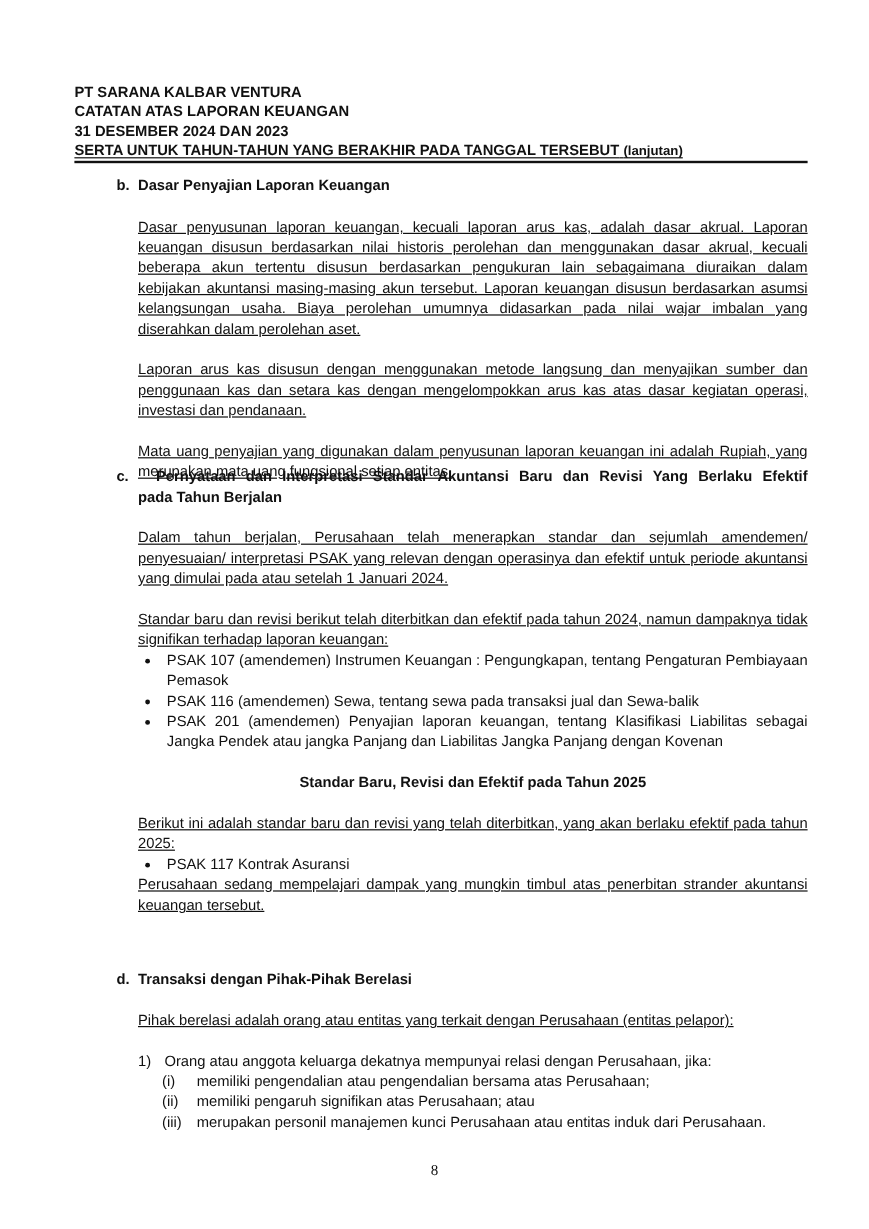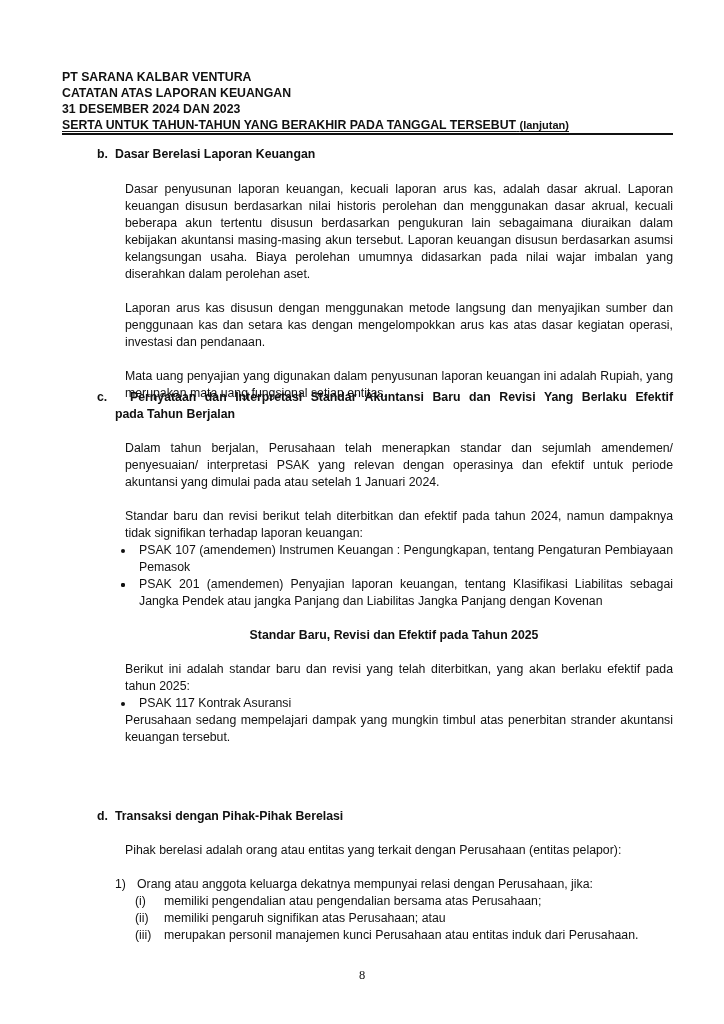--- a/index.html
+++ b/index.html
@@ -31,21 +31,21 @@
   .section { position: absolute; left: 97px; width: 576px; }
   .sec-title {
     font-weight: bold; line-height: 17px; display: flex;
   }
   .sec-title .letter { width: 18px; flex: 0 0 18px; }
   .sec-title .title-text { flex: 1; text-align: justify; }
   .sec-title.two-line .title-text { text-align-last: left; }
   .just-line { text-align: justify; text-align-last: justify; }
 
   .para {
-    margin-left: 28px; line-height: 17px; text-align: justify;
+    margin-left: 18px; line-height: 17px; text-align: justify; text-decoration: underline;
   }
   .subhead { margin-left: 18px; font-weight: bold; line-height: 17px; text-align: center; }
 
   .bullets { list-style: none; margin-left: 18px; }
   .bullets li { position: relative; padding-left: 24px; line-height: 17px; text-align: justify; }
   .bullets li .dot {
     position: absolute; left: 6px; top: 7px; width: 4px; height: 4px;
     background: #111; border-radius: 50%;
   }
   .bullets.b2 li { padding-left: 24px; }
@@ -71,40 +71,40 @@
   <div class="doc-header">
     <div class="hline">PT SARANA KALBAR VENTURA</div>
     <div class="hline">CATATAN ATAS LAPORAN KEUANGAN</div>
     <div class="hline">31 DESEMBER 2024 DAN 2023</div>
     <div class="hline hline-last"><span>SERTA UNTUK TAHUN-TAHUN YANG BERAKHIR PADA TANGGAL TERSEBUT</span> <span class="lanjutan">(lanjutan)</span></div>
   </div>
 
   <div class="section" style="top:146px;">
     <div class="sec-title">
       <span class="letter">b.</span>
-      <span class="title-text">Dasar Berelasi Laporan Keuangan</span>
+      <span class="title-text">Dasar Penyajian Laporan Keuangan</span>
     </div>
     <p class="para" style="margin-top:18px;">Dasar penyusunan laporan keuangan, kecuali laporan arus kas, adalah dasar akrual. Laporan keuangan disusun berdasarkan nilai historis perolehan dan menggunakan dasar akrual, kecuali beberapa akun tertentu disusun berdasarkan pengukuran lain sebagaimana diuraikan dalam kebijakan akuntansi masing-masing akun tersebut. Laporan keuangan disusun berdasarkan asumsi kelangsungan usaha. Biaya perolehan umumnya didasarkan pada nilai wajar imbalan yang diserahkan dalam perolehan aset.</p>
     <p class="para" style="margin-top:17px;">Laporan arus kas disusun dengan menggunakan metode langsung dan menyajikan sumber dan penggunaan kas dan setara kas dengan mengelompokkan arus kas atas dasar kegiatan operasi, investasi dan pendanaan.</p>
     <p class="para" style="margin-top:17px;">Mata uang penyajian yang digunakan dalam penyusunan laporan keuangan ini adalah Rupiah, yang merupakan mata uang fungsional setiap entitas.</p>
   </div>
 
   <div class="section" style="top:389px;">
     <div class="sec-title two-line">
       <span class="letter">c.</span>
       <span class="title-text">
         <span style="display:block;margin-left:15px;" class="just-line">Pernyataan dan Interpretasi Standar Akuntansi Baru dan Revisi Yang Berlaku Efektif</span>
         <span style="display:block;">pada Tahun Berjalan</span>
       </span>
     </div>
     <p class="para" style="margin-top:17px;">Dalam tahun berjalan, Perusahaan telah menerapkan standar dan sejumlah amendemen/ penyesuaian/ interpretasi PSAK yang relevan dengan operasinya dan efektif untuk periode akuntansi yang dimulai pada atau setelah 1 Januari 2024.</p>
     <p class="para" style="margin-top:17px;">Standar baru dan revisi berikut telah diterbitkan dan efektif pada tahun 2024, namun dampaknya tidak signifikan terhadap laporan keuangan:</p>
     <ul class="bullets">
       <li><span class="dot"></span><span>PSAK 107 (amendemen) Instrumen Keuangan : Pengungkapan, tentang Pengaturan Pembiayaan Pemasok</span></li>
-      <li><span class="dot"></span></li>
+      <li><span class="dot"></span><span>PSAK 116 (amendemen) Sewa, tentang sewa pada transaksi jual dan Sewa-balik</span></li>
       <li><span class="dot"></span><span>PSAK 201 (amendemen) Penyajian laporan keuangan, tentang Klasifikasi Liabilitas sebagai Jangka Pendek atau jangka Panjang dan Liabilitas Jangka Panjang dengan Kovenan</span></li>
     </ul>
     <div class="subhead" style="margin-top:17px;">Standar Baru, Revisi dan Efektif pada Tahun 2025</div>
     <p class="para" style="margin-top:17px;">Berikut ini adalah standar baru dan revisi yang telah diterbitkan, yang akan berlaku efektif pada tahun 2025:</p>
     <ul class="bullets b2">
       <li><span class="dot"></span><span>PSAK 117 Kontrak Asuransi</span></li>
     </ul>
     <p class="para">Perusahaan sedang mempelajari dampak yang mungkin timbul atas penerbitan strander akuntansi keuangan tersebut.</p>
   </div>
 

